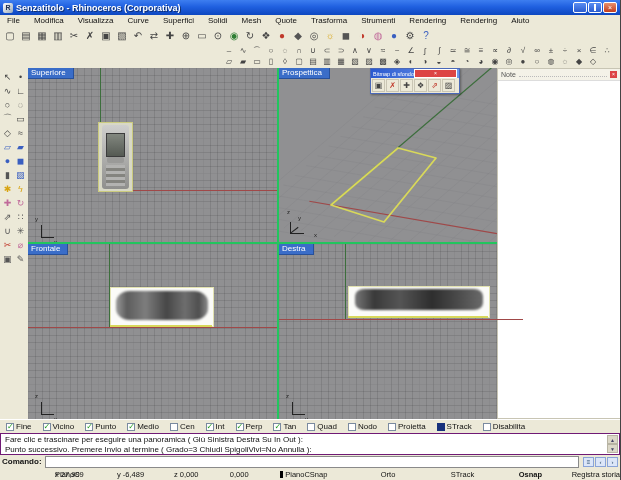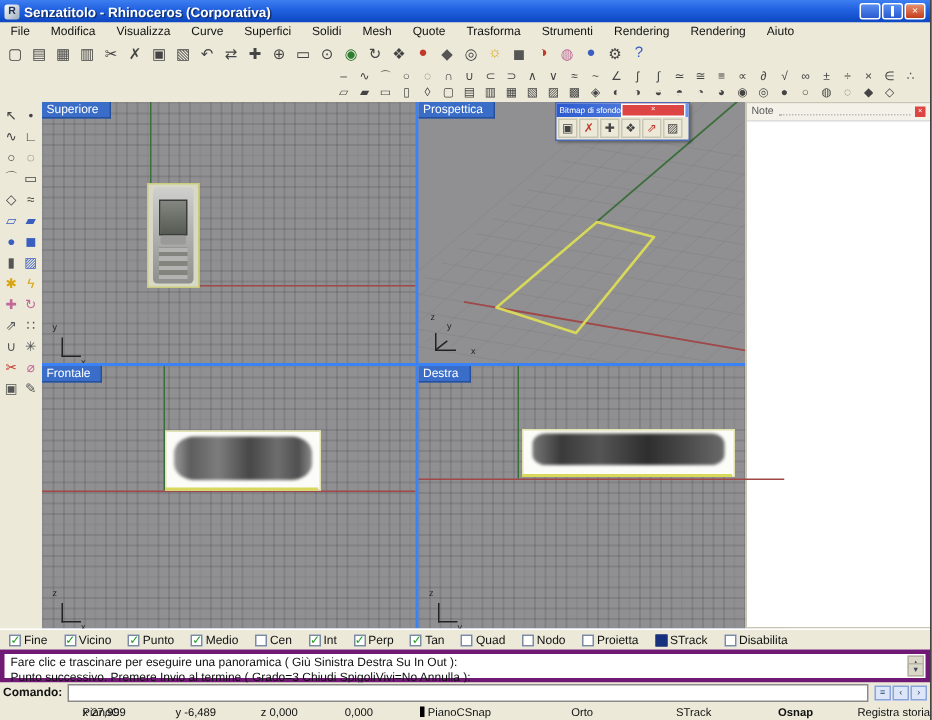--- a/index.html
+++ b/index.html
@@ -33,21 +33,21 @@
   .tbrow.r2{top:0;} .tbrow.r3{top:11px;}
   .tbtn.small{width:14px;height:11px;font-size:8px;}
   .c-red{color:#c0392b!important;} .c-blue{color:#3a5fc0!important;} .c-yellow{color:#d8a412!important;}
   .c-pink{color:#c06a9a!important;} .c-green{color:#2e7d32!important;} .c-gray{color:#555!important;}
   
   .main{position:absolute;left:0;top:68px;width:100%;height:351px;background:#ECE9D8;}
   .sidebar{position:absolute;left:0;top:0;width:28px;height:100%;display:grid;
     grid-template-columns:13px 13px;grid-auto-rows:14px;justify-content:center;padding-top:2px;}
   .sbtn{width:13px;height:13px;display:flex;align-items:center;justify-content:center;
     font-size:9px;color:#444;background:transparent;border:none;padding:0;}
-  .viewports{position:absolute;left:28px;top:0;width:495px;height:358px;background:#3b82f6;}
+  .viewports{position:absolute;left:28px;top:0;width:495px;height:358px;background:#22c55e;}
   .vp{position:absolute;background-color:#909092;overflow:hidden;
     background-image:
       linear-gradient(rgba(255,255,255,.07) 1px,transparent 1px),
       linear-gradient(90deg,rgba(255,255,255,.07) 1px,transparent 1px),
       linear-gradient(rgba(0,0,0,.10) 1px,transparent 1px),
       linear-gradient(90deg,rgba(0,0,0,.10) 1px,transparent 1px);
     background-size:35px 35px,35px 35px,7px 7px,7px 7px;}
   .vp-sup{left:0;top:0;width:249px;height:174px;}
   .vp-persp{left:251px;top:0;width:244px;height:174px;background-image:none;}
   .vp-front{left:0;top:176px;width:249px;height:175px;}
@@ -104,21 +104,21 @@
   .notes-close{width:7px;height:7px;background:#d44;color:#fff;font-size:5px;line-height:7px;text-align:center;margin-left:3px;}
   
   .osnap{position:absolute;left:0;top:419px;width:100%;height:14px;background:#ECE9D8;
     border-top:1px solid #fff;display:flex;align-items:center;padding-left:6px;box-sizing:border-box;font-size:8px;color:#111;}
   .os-item{display:flex;align-items:center;margin-right:11px;white-space:nowrap;}
   .os-box{width:8px;height:8px;border:1px solid #7a8aa0;background:#fff;margin-right:2px;position:relative;box-sizing:border-box;}
   .os-box.checked::after{content:"✓";position:absolute;left:0px;top:-2px;font-size:8px;color:#1f9e1f;}
   .os-box.filled{background:#17317c;border-color:#17317c;}
   
   .cmd-history{position:absolute;left:0;top:433px;width:100%;height:22px;background:#fff;
-    border:3px solid #701a75;box-sizing:border-box;font-size:8px;line-height:10px;color:#111;padding:1px 14px 1px 4px;}
+    border:1px solid #701a75;box-sizing:border-box;font-size:8px;line-height:10px;color:#111;padding:1px 14px 1px 4px;}
   .scrollbar{position:absolute;right:1px;top:1px;bottom:1px;width:11px;background:#ECE9D8;}
   .sb-btn{position:absolute;left:0;width:11px;height:9px;background:#dcd8c8;border:1px solid #b8b4a4;
     font-size:5px;color:#446;text-align:center;line-height:8px;box-sizing:border-box;padding:0;}
   .sb-up{top:0;} .sb-down{bottom:0;}
   .cmd-row{position:absolute;left:0;top:455px;width:100%;height:13px;background:#ECE9D8;
     display:flex;align-items:center;padding:0 2px;box-sizing:border-box;}
   .cmd-label{font-size:8px;font-weight:bold;color:#111;margin-right:3px;}
   .cmd-input{flex:1;height:10px;font-size:8px;border:1px solid #8a8a8a;background:#fff;padding:0 2px;
     font-family:"Liberation Sans",sans-serif;}
   .cmd-extra{display:flex;margin-left:3px;}

